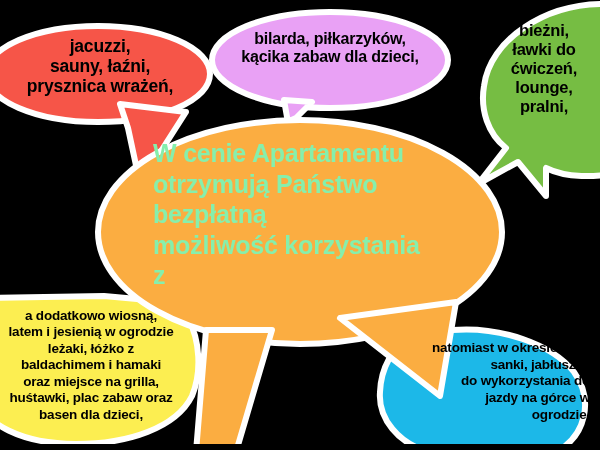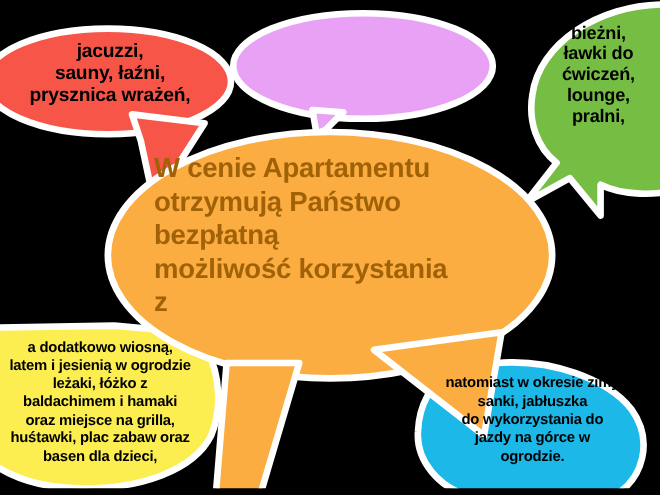--- a/index.html
+++ b/index.html
@@ -70,20 +70,21 @@
     font-size: 13.5px;
     line-height: 1.22;
   }
   
   #text-blue {
     left: 378px;
     top: 340px;
     width: 212px;
     font-size: 13.5px;
     line-height: 1.24;
+    text-align: right;
   }
 </style>
 </head>
 <body style="background: rgb(0, 0, 0);">
 
 <div id="slide" style="background: rgb(0, 0, 0);">
 
   <svg class="bubble-svg" viewBox="0 0 600 450">
     <path d="M -20 298 L 104 296 L 148 300 L 196 292 L 232 302 L 214 336 L 188 318
          C 200 340 202 372 192 396
@@ -128,28 +129,30 @@
       <ellipse cx="300" cy="232" rx="202" ry="112" fill="#FBAD41" stroke="#FFFFFF" stroke-width="6"></ellipse>
       <path d="M 206 330 L 272 330 L 236 452 L 196 452 Z" fill="#FBAD41" stroke="#FFFFFF" stroke-width="6" stroke-linejoin="round"></path>
       <path d="M 340 318 L 456 302 L 440 396 Z" fill="#FBAD41" stroke="#FFFFFF" stroke-width="6" stroke-linejoin="round"></path>
     </g>
   </svg>
 
   <div class="bubble-text" id="text-red" style="color: rgb(0, 0, 0);">jacuzzi,
 sauny, łaźni,
 prysznica wrażeń,</div>
 
+  <div class="bubble-text" id="text-purple" style="color: rgb(0, 0, 0);">bilarda, piłkarzyków,
+kącika zabaw dla dzieci,</div>
 
   <div class="bubble-text" id="text-green" style="color: rgb(0, 0, 0);">bieżni,
 ławki do
 ćwiczeń,
 lounge,
 pralni,</div>
 
-  <div class="bubble-text" id="text-orange" style="color: #a16207;">W cenie Apartamentu
+  <div class="bubble-text" id="text-orange" style="color: #86efac; margin-left: 13px;">W cenie Apartamentu
 otrzymują Państwo
 bezpłatną
 możliwość korzystania
 z</div>
 
   <div class="bubble-text" id="text-yellow" style="color: rgb(0, 0, 0);">a dodatkowo wiosną,
 latem i jesienią w ogrodzie
 leżaki, łóżko z
 baldachimem i hamaki
 oraz miejsce na grilla,

